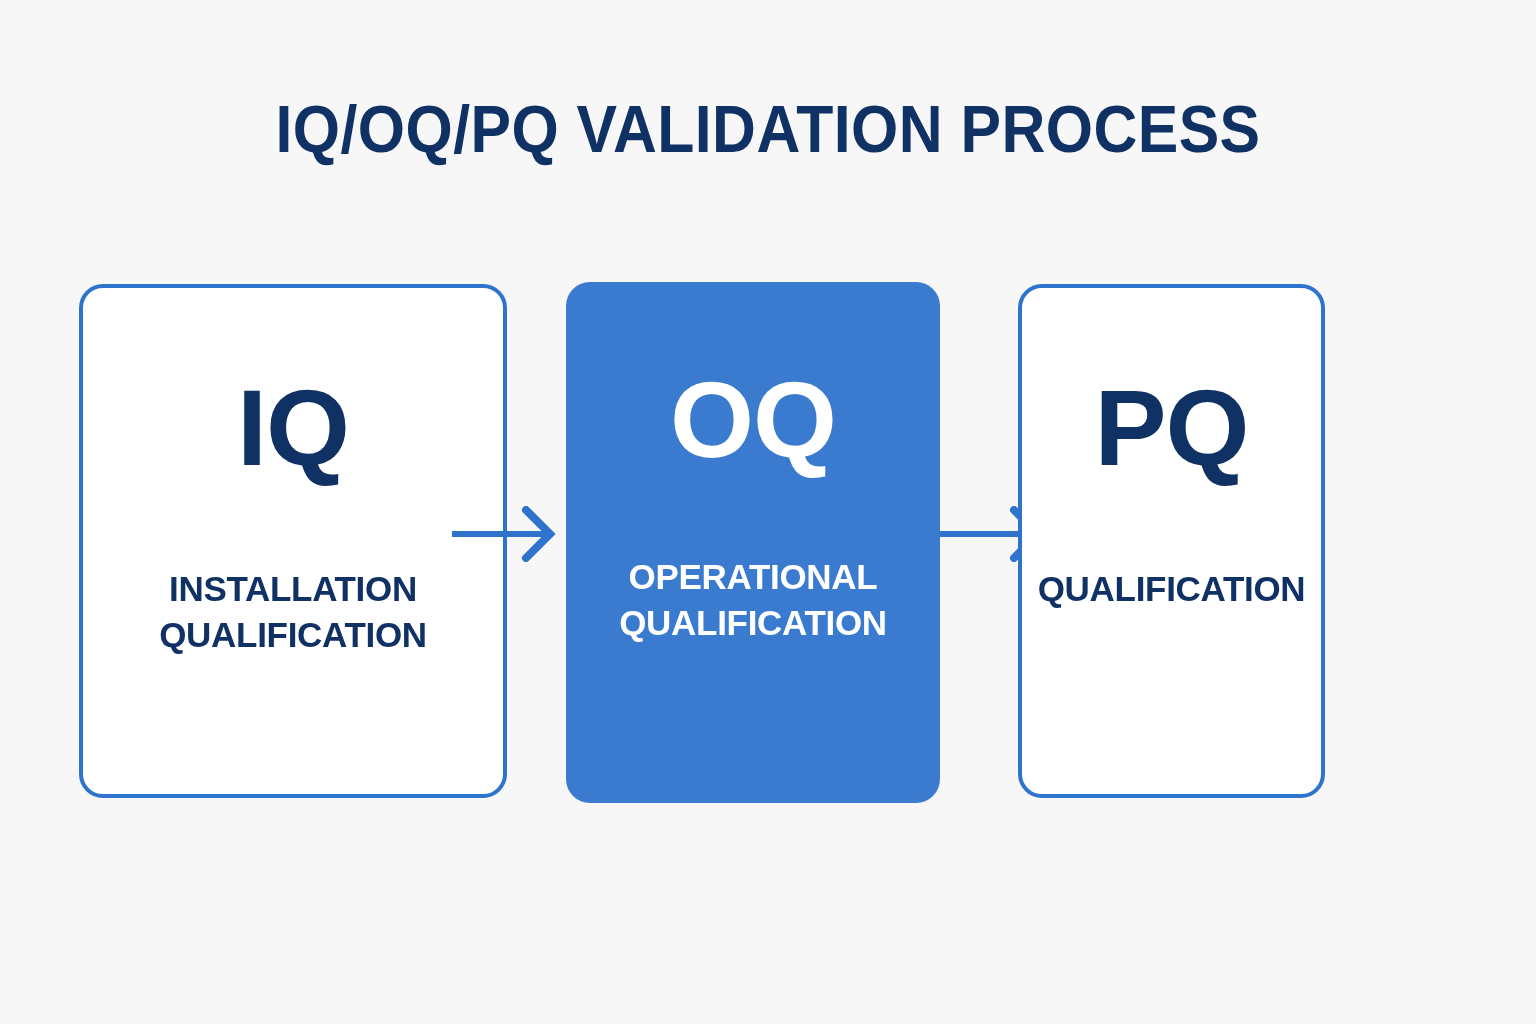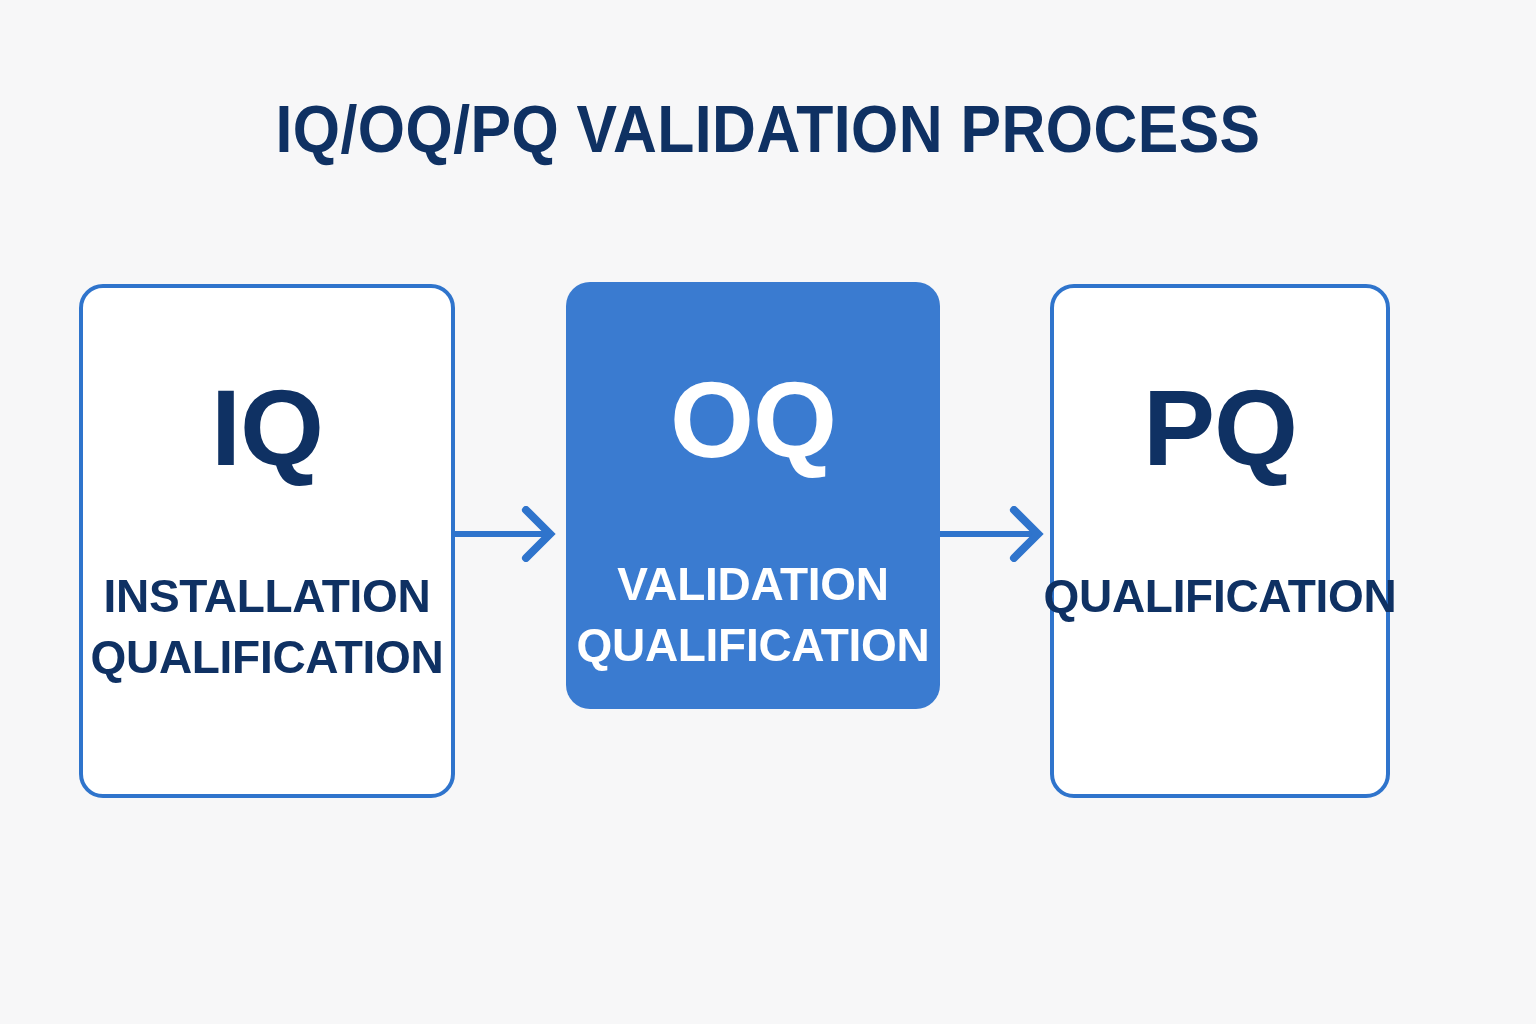--- a/index.html
+++ b/index.html
@@ -36,65 +36,65 @@
     transform: scaleX(0.92);
     transform-origin: 50% 50%;
     white-space: nowrap;
     line-height: 1;
   }
 
   
   .stage {
     position: absolute;
     top: 284px;
-    width: 376px;
+    width: 428px;
     height: 514px;
     border-radius: 24px;
     box-sizing: border-box;
     display: flex;
     flex-direction: column;
     align-items: center;
   }
 
   .stage.outlined {
     background: #ffffff;
     border: 4px solid #2f74cc;
   }
 
   .stage.filled {
     background: #3a7bd0;
     border: none;
     top: 282px;
-    height: 427px;
+    height: 521px;
   }
 
   .stage-1 { left: 79px; }
   .stage-2 { left: 566px; width: 374px; }
-  .stage-3 { left: 1050px; width: 340px; }
+  .stage-3 { left: 1018px; width: 307px; }
 
   .stage-acronym {
     font-family: "Liberation Sans", sans-serif;
     font-size: 108px;
     font-weight: bold;
     line-height: 1;
     letter-spacing: -1px;
     margin-top: 86px;
     color: #0f3163;
   }
 
   .stage.filled .stage-acronym {
     color: #ffffff;
     margin-top: 84px;
   }
 
   .stage-caption {
     margin-top: 84px;
     text-align: center;
     font-family: "Liberation Sans", sans-serif;
-    font-size: 46px;
+    font-size: 35px;
     font-weight: bold;
     line-height: 1.32;
     letter-spacing: -0.3px;
     color: #0f3163;
   }
 
   .stage.filled .stage-caption {
     color: #ffffff;
     margin-top: 80px;
   }
@@ -132,21 +132,21 @@
   <div class="flow-arrow flow-arrow-1">
     <svg width="112" height="56" viewBox="0 0 112 56">
       <line x1="0" y1="28" x2="96" y2="28" stroke="#2f74cc" stroke-width="6"></line>
       <polyline points="74,4 98,28 74,52" fill="none" stroke="#2f74cc" stroke-width="8" stroke-linecap="round" stroke-linejoin="miter"></polyline>
     </svg>
   </div>
 
   <div class="stage stage-2 filled">
     <div class="stage-acronym">OQ</div>
     <div class="stage-caption">
-      <span class="caption-line">VALIDATION</span>
+      <span class="caption-line">OPERATIONAL</span>
       <span class="caption-line">QUALIFICATION</span>
     </div>
   </div>
 
   <div class="flow-arrow flow-arrow-2">
     <svg width="112" height="56" viewBox="0 0 112 56">
       <line x1="0" y1="28" x2="96" y2="28" stroke="#2f74cc" stroke-width="6"></line>
       <polyline points="74,4 98,28 74,52" fill="none" stroke="#2f74cc" stroke-width="8" stroke-linecap="round" stroke-linejoin="miter"></polyline>
     </svg>
   </div>

